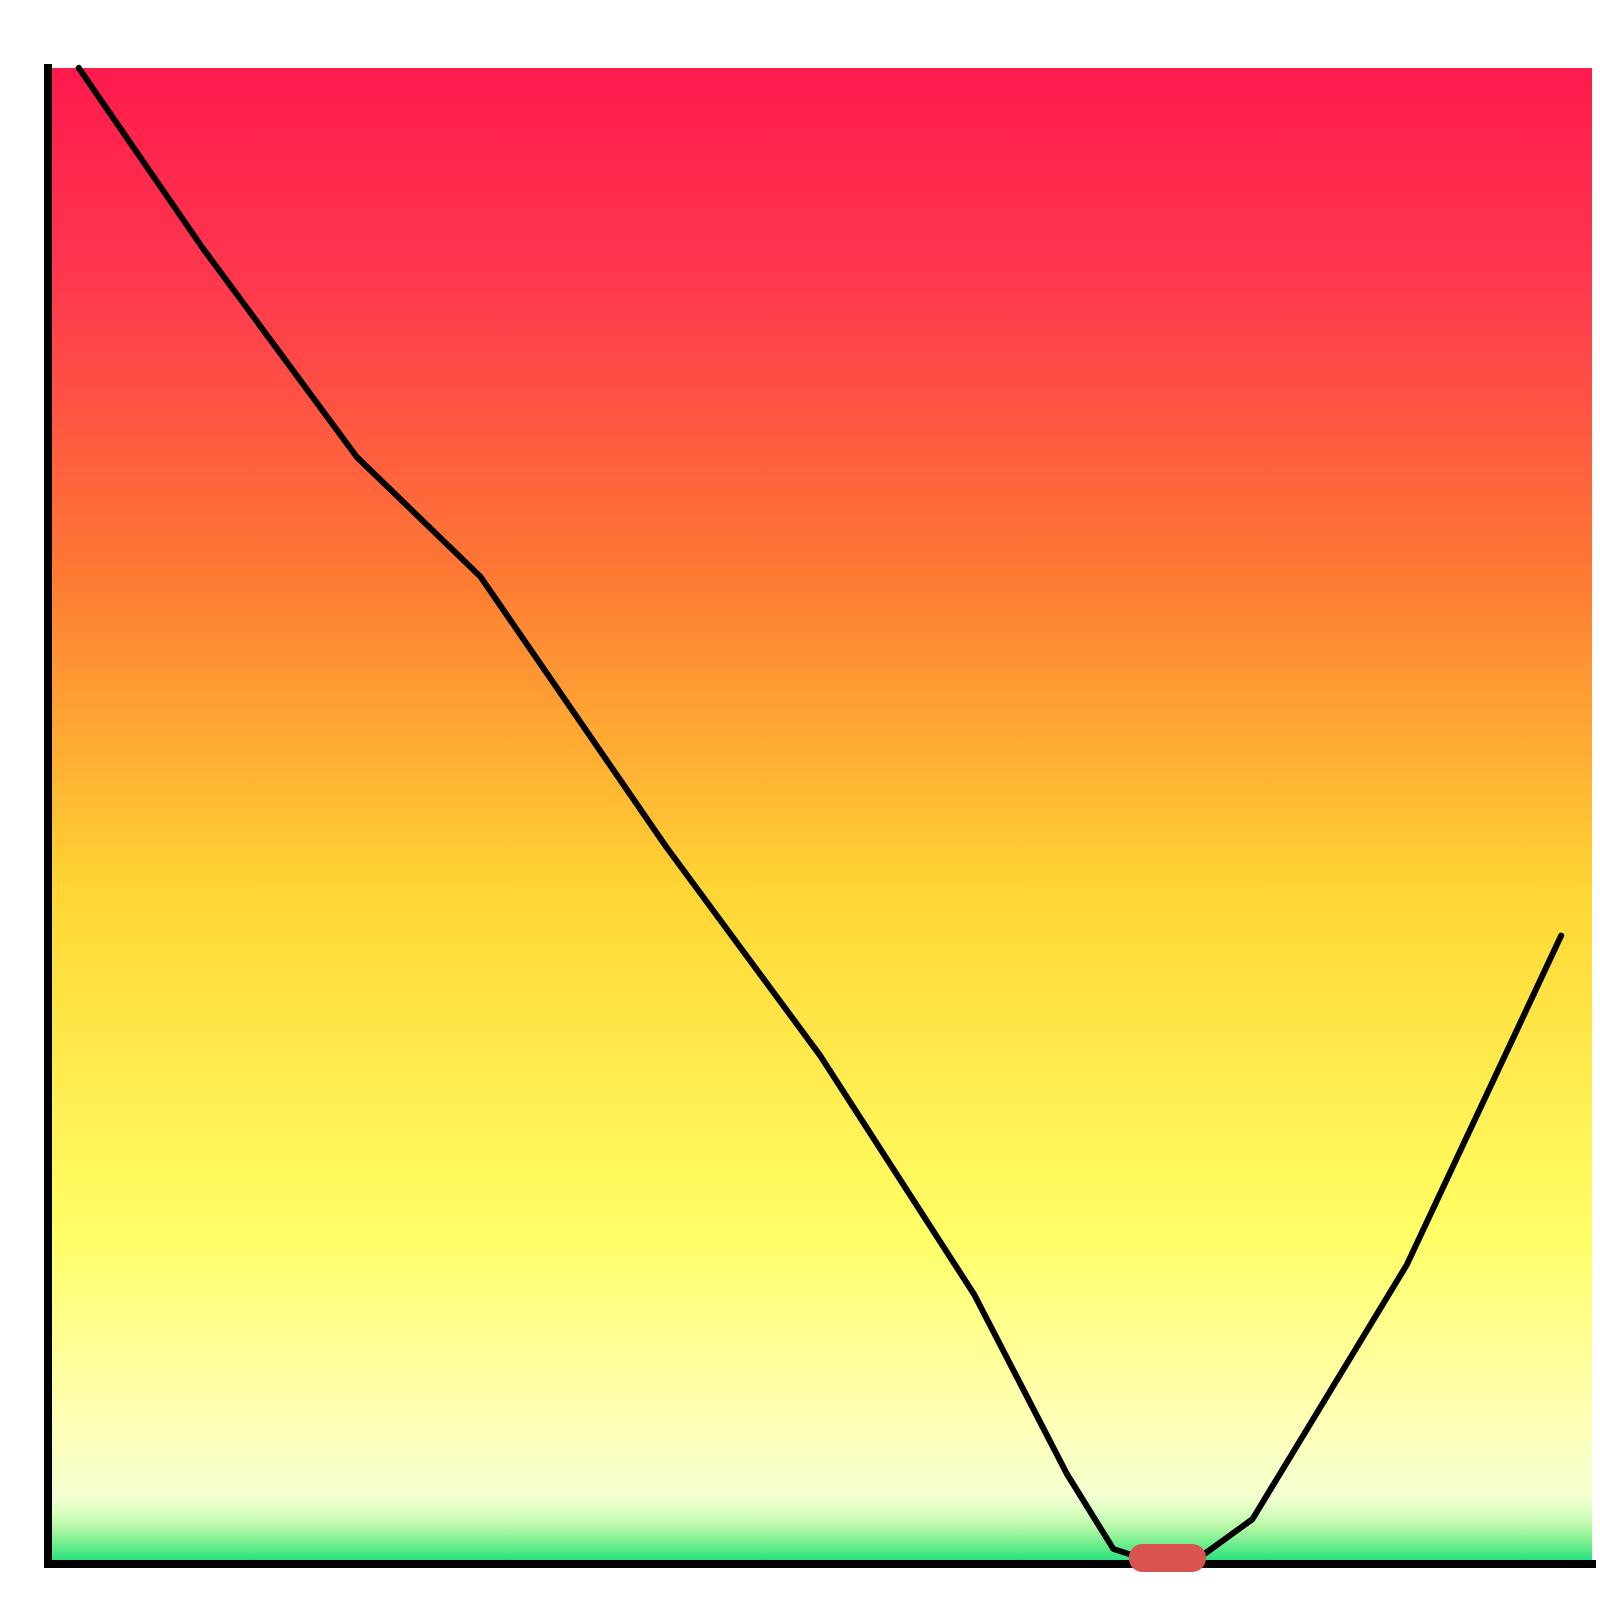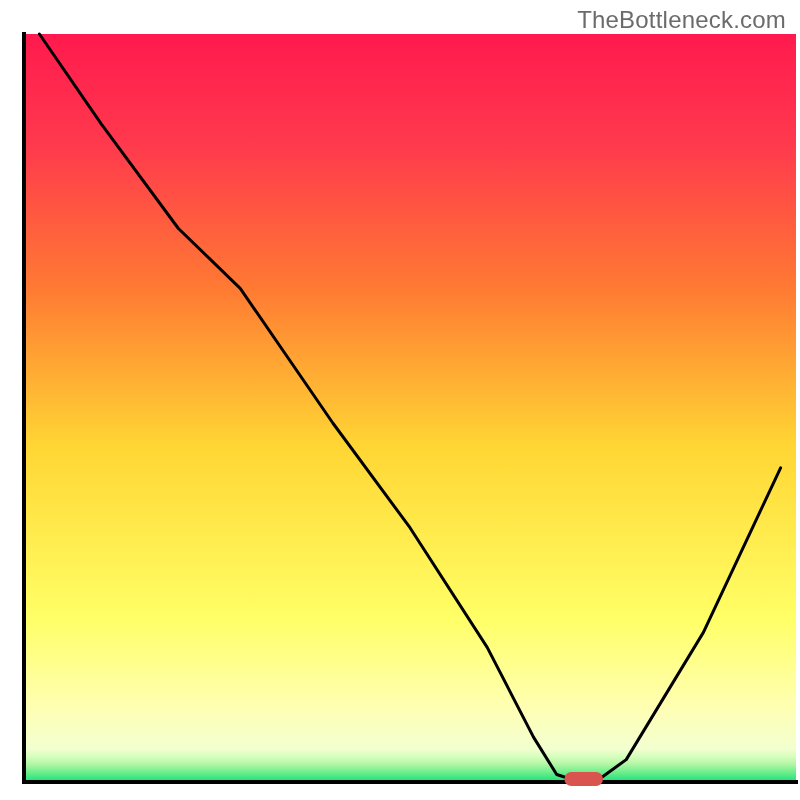--- a/index.html
+++ b/index.html
@@ -25,21 +25,20 @@
     color: #6b6b6b;
     letter-spacing: 0.2px;
     z-index: 5;
   }
   svg { display: block; }
 </style>
 </head>
 <body>
 
 <div class="chart-wrap">
-  <div class="watermark">TheBottleneck.com</div>
   <svg id="chart" width="800" height="800">
       <defs>
         <linearGradient id="bg-grad" x1="0" y1="0" x2="0" y2="1">
           <stop offset="0%" stop-color="#ff1a4d"></stop>
           <stop offset="15%" stop-color="#ff3a4d"></stop>
           <stop offset="34%" stop-color="#ff7a33"></stop>
           <stop offset="55.00000000000001%" stop-color="#ffd633"></stop>
           <stop offset="78%" stop-color="#ffff66"></stop>
           <stop offset="90%" stop-color="#ffffb3"></stop>
           <stop offset="95.5%" stop-color="#f4ffd0"></stop>

